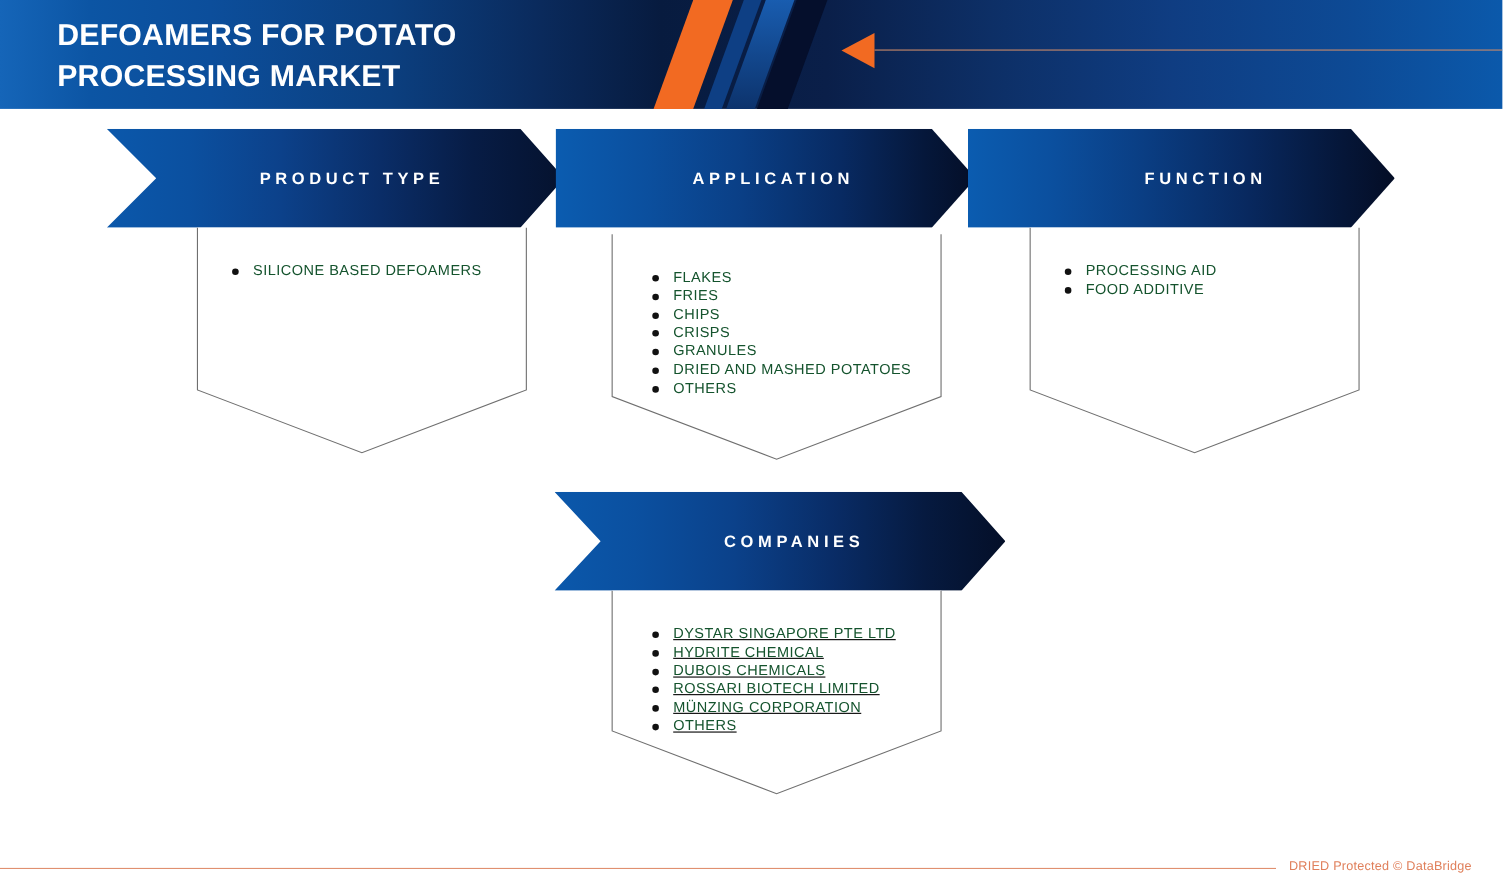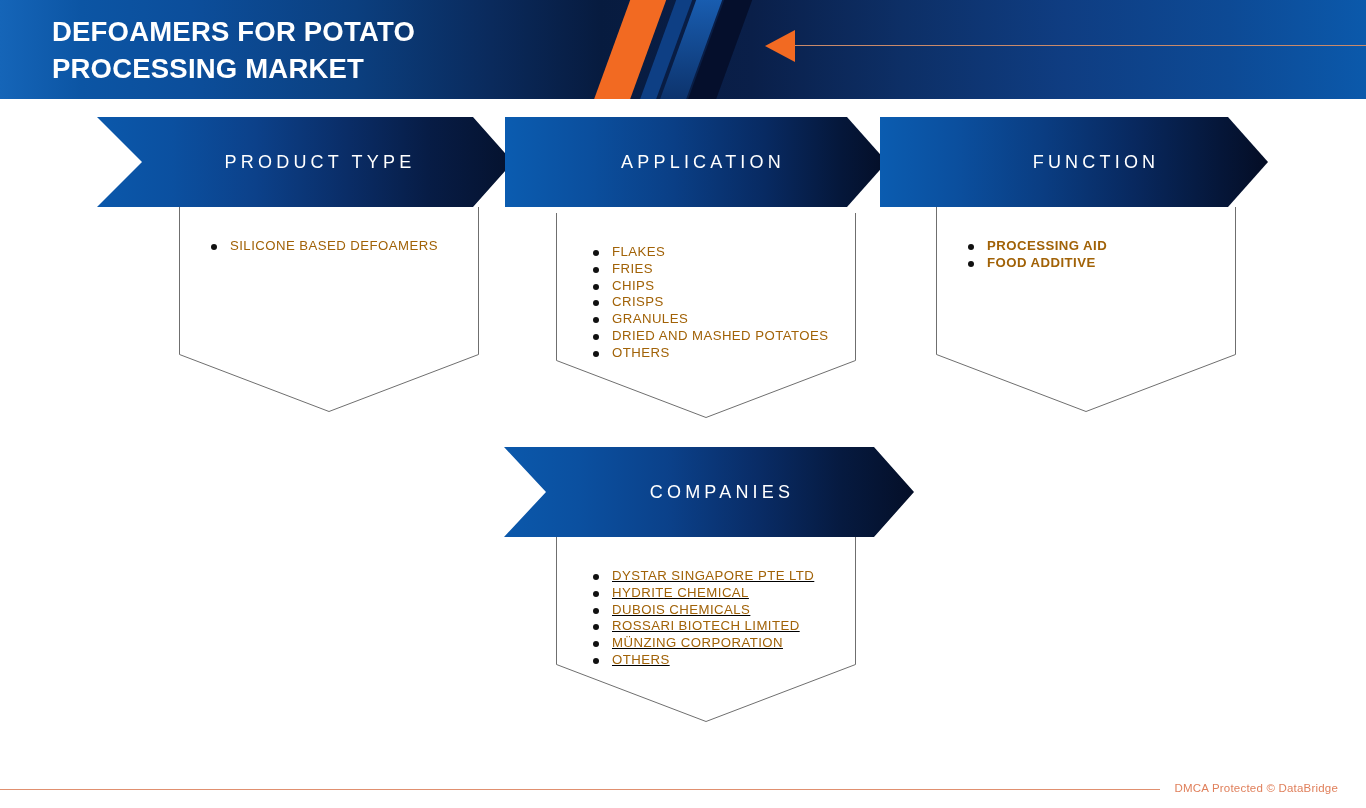--- a/index.html
+++ b/index.html
@@ -41,21 +41,21 @@
     border-top:16px solid transparent; border-bottom:16px solid transparent;
     border-right:30px solid #f26a22;
   }
 
   
   .banner {
     position:absolute; height:90px;
     display:flex; align-items:center; justify-content:center;
   }
   .banner-label {
-    color:#fff; font-size:18px; font-weight:normal; letter-spacing:4.2px;
+    color:#fff; font-size:15px; font-weight:bold; letter-spacing:4.2px;
     text-transform:uppercase; position:relative; z-index:3;
     white-space:nowrap;
   }
 
   .bn1 { left:97px;  top:117px; width:416px;
     clip-path:polygon(0 0, 45px 50%, 0 100%, 376px 100%, 416px 50%, 376px 0);
     background:linear-gradient(90deg,#0b58ab 0%,#0b50a0 18%,#0c418a 38%,
                #0a2d67 60%,#071c45 80%,#05122e 100%); }
   .bn1 .banner-label { margin-left:30px; }
 
@@ -77,35 +77,35 @@
                #092c66 62%,#061a40 82%,#040f28 100%); }
   .bn4 .banner-label { margin-left:26px; }
 
   
   .pentabox { position:absolute; }
   .pentabox svg { position:absolute; left:0; top:0; overflow:visible; }
   .pentabox ul {
     position:relative; list-style:none; z-index:2;
   }
   .pentabox li {
-    position:relative; color:#a16207; font-size:13.2px; line-height:16.8px;
+    position:relative; color:#14532d; font-size:13.2px; line-height:16.8px;
     letter-spacing:0.45px; padding-left:19px; text-transform:uppercase;
     white-space:pre-line;
   }
   .pentabox li::before {
     content:""; position:absolute; left:0; top:6px;
     width:6px; height:6px; border-radius:50%; background:#111;
   }
 
   .box1 { left:179px; top:207px; width:300px; height:205px; }
   .box1 ul { margin:31px 0 0 32px; width:250px; }
   .box2 { left:556px; top:213px; width:300px; height:205px; }
   .box2 ul { margin:31px 0 0 37px; width:250px; }
   .box3 { left:936px; top:207px; width:300px; height:205px; }
-  .box3 ul { margin:31px 0 4px 32px; width:250px;font-weight:bold; }
+  .box3 ul { margin:31px 0 4px 32px; width:250px; }
   .box4 { left:556px; top:537px; width:300px; height:185px; }
   .box4 ul { margin:31px 0 0 37px; width:260px;text-decoration:underline; }
 
   
   .footer-line {
     position:absolute; left:0; top:789px; width:1160px; height:1px;
     background:#e09070;
   }
   .footer-text {
     position:absolute; right:28px; top:782px;
@@ -182,15 +182,15 @@
       <li>DYSTAR SINGAPORE PTE LTD</li>
       <li>HYDRITE CHEMICAL</li>
       <li>DUBOIS CHEMICALS</li>
       <li>ROSSARI BIOTECH LIMITED</li>
       <li>MÜNZING CORPORATION</li>
       <li>OTHERS</li>
     </ul>
   </div>
 
   <div class="footer-line"></div>
-  <div class="footer-text">DMCA Protected © DataBridge</div>
+  <div class="footer-text">DRIED Protected © DataBridge</div>
 
 </div>
 
 </body></html>

